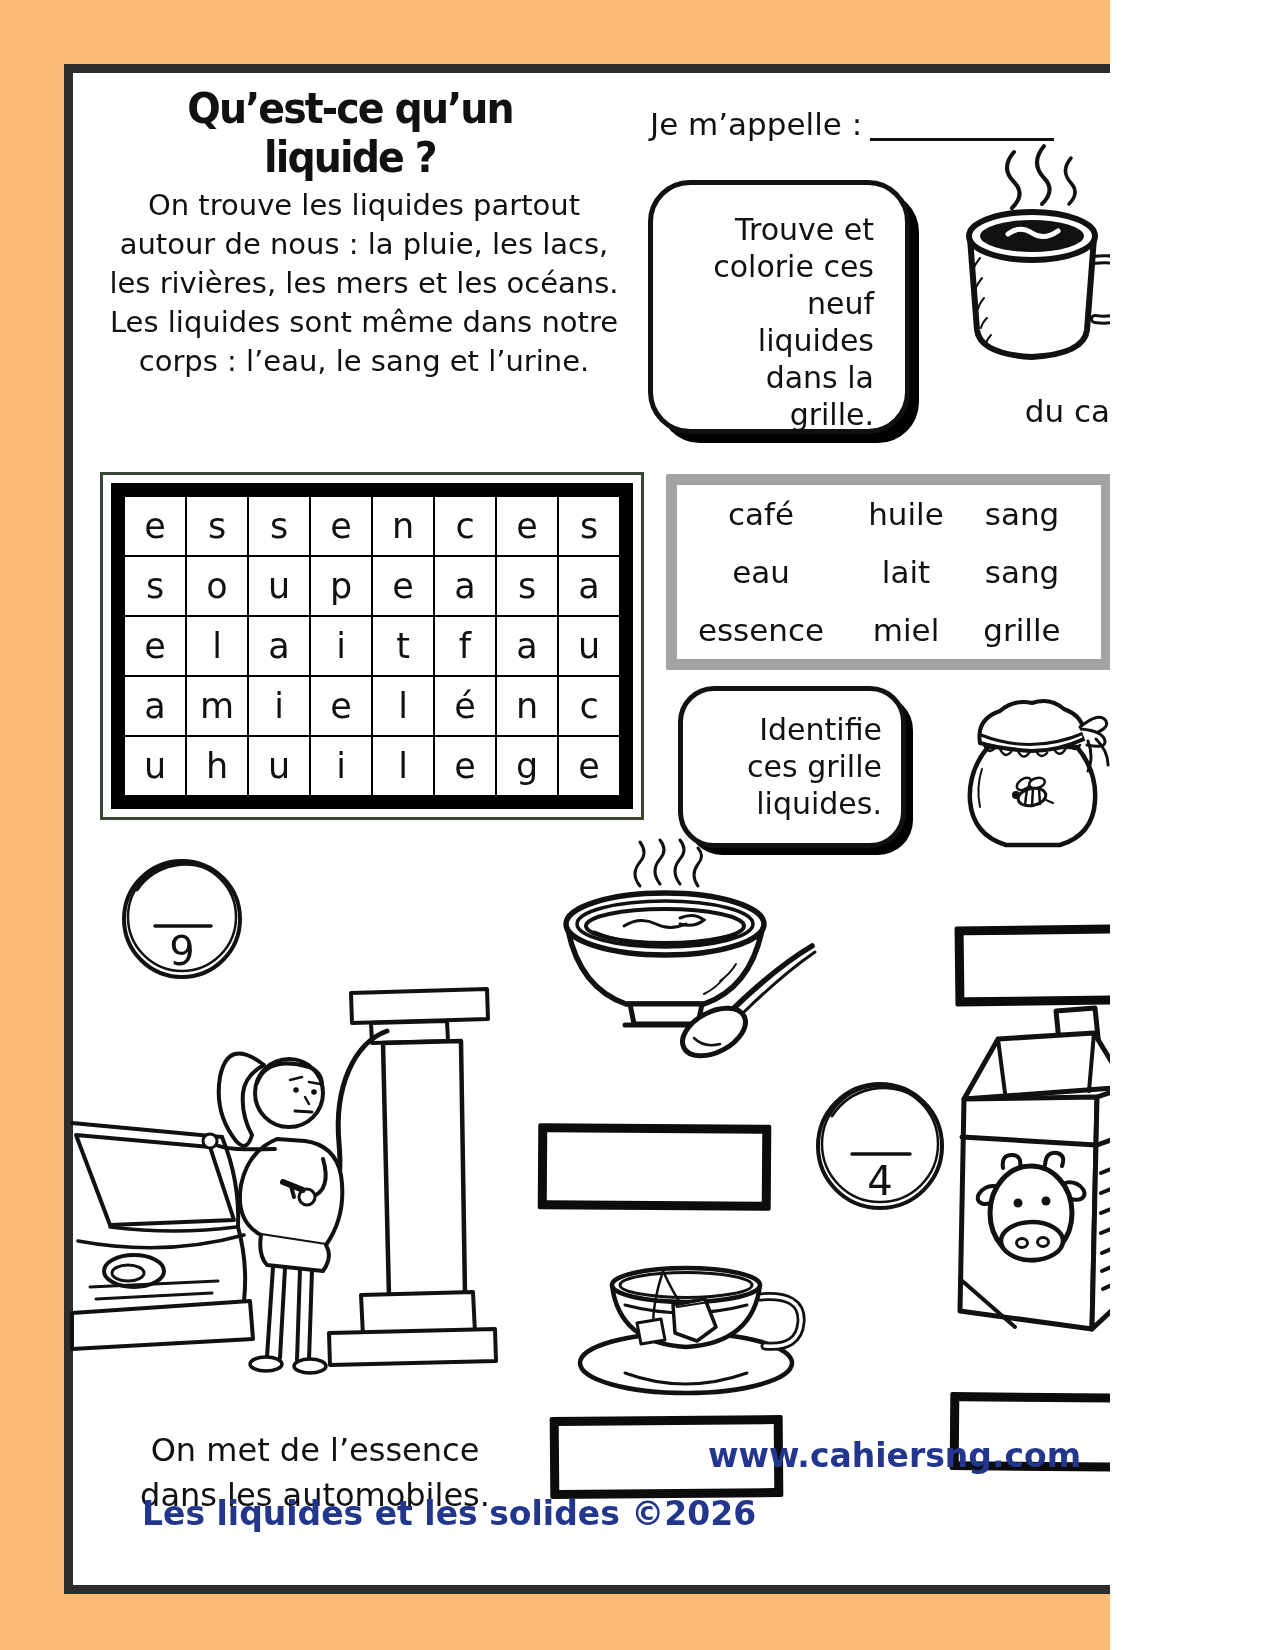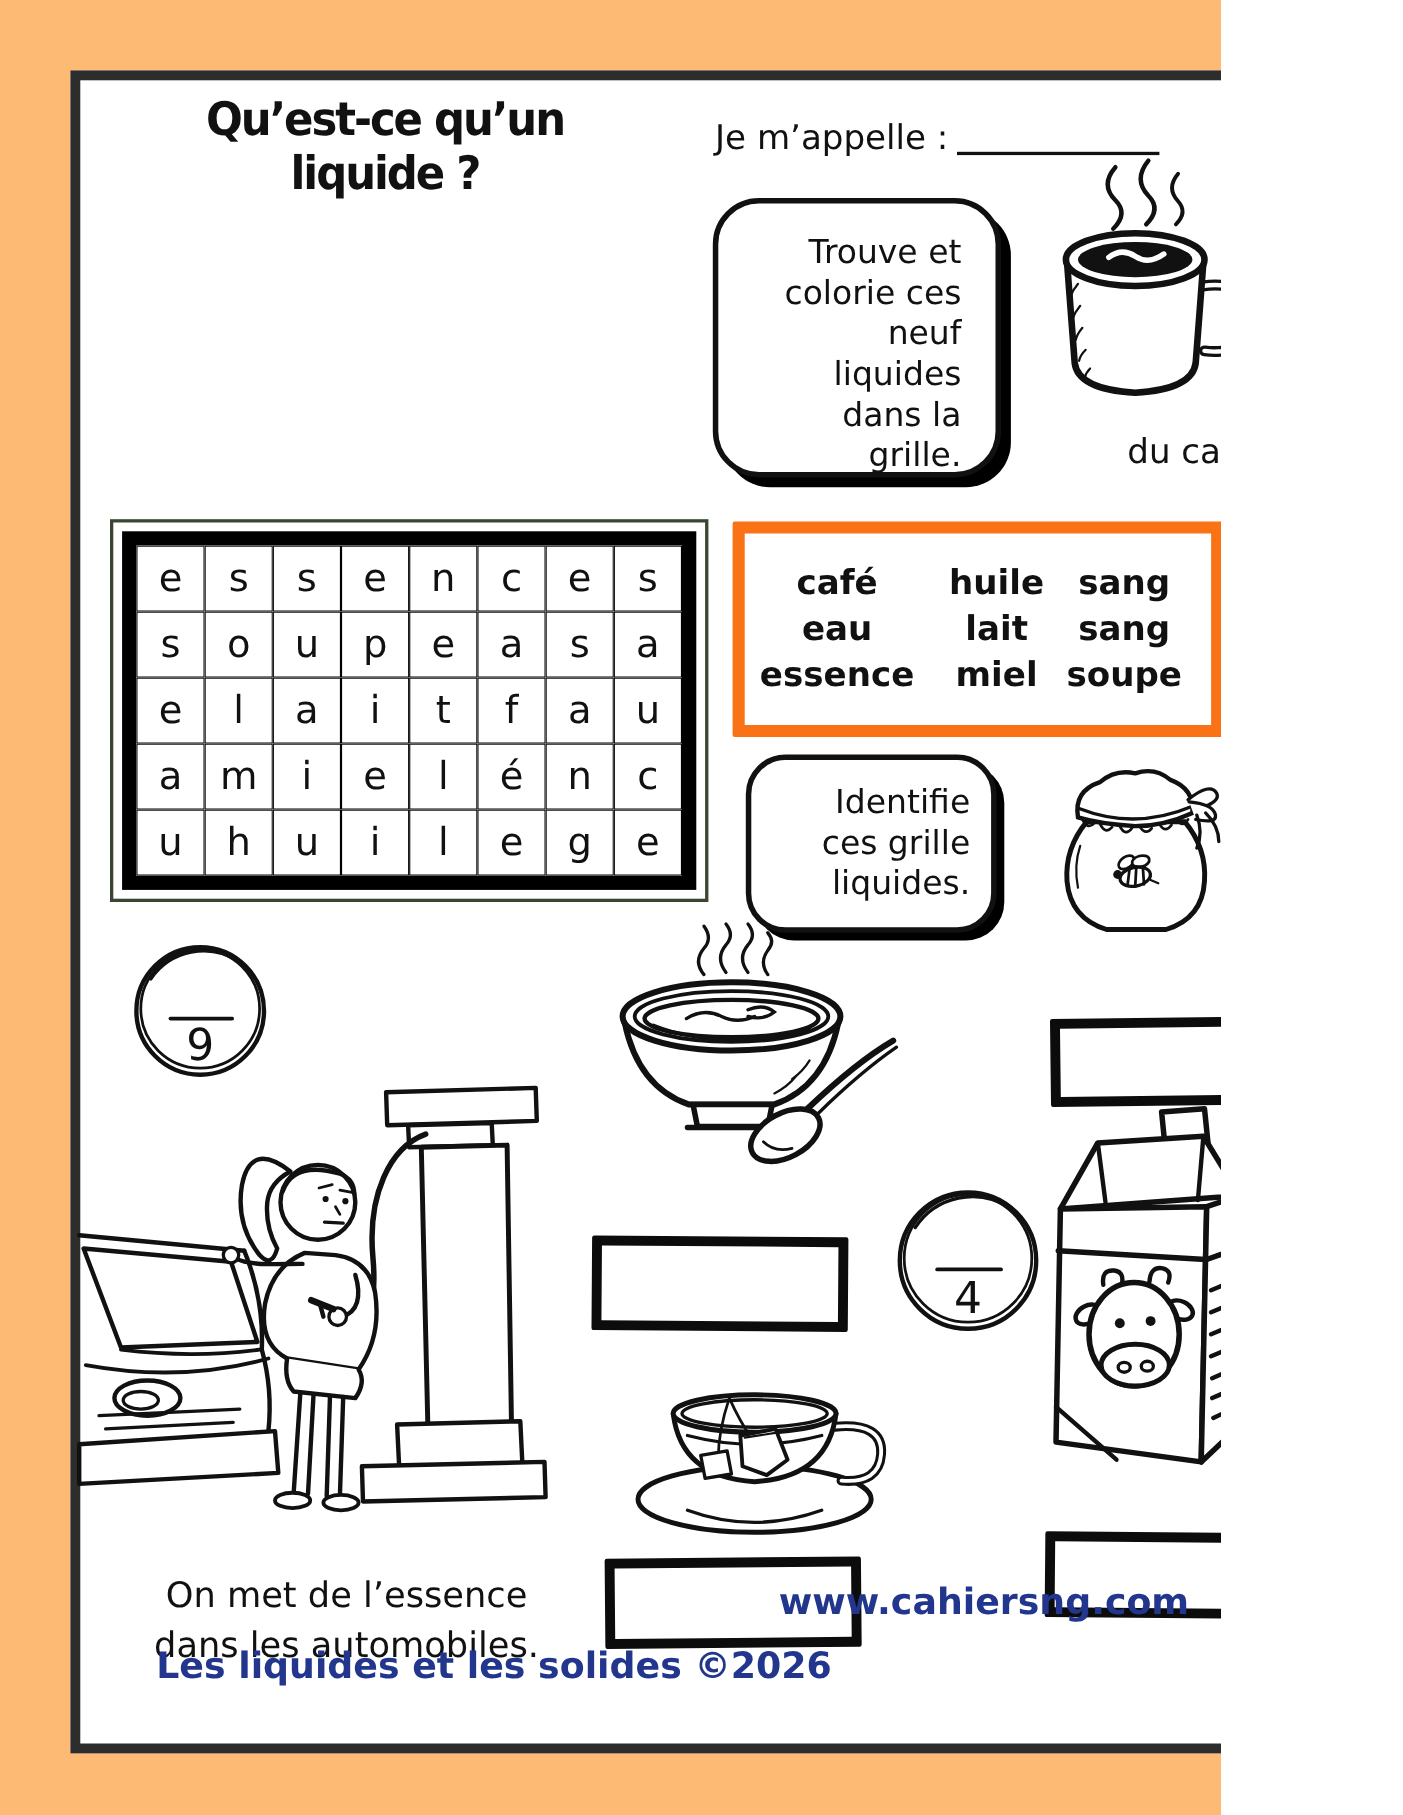--- a/index.html
+++ b/index.html
@@ -27,23 +27,23 @@
   .cafe-label{left:928px;top:393px;width:212px;}
 
   
   .ws-outer{left:100px;top:472px;border:3px solid #3b4632;background:#fff;padding:8px;}
   .ws-frame{border:13px solid #000;background:#fff;}
   .ws-row{display:flex;}
   .ws-cell{width:60px;height:58px;border:1.5px solid #000;display:flex;align-items:center;justify-content:center;
            font-size:35px;background:#fff;}
 
   
-  .wordlist{left:666px;top:474px;width:424px;height:174px;border:11px solid #f97316;background:#fff;
-            display:grid;grid-template-columns:168px 122px 110px;align-content:center;row-gap:2px;
-            font-size:31px;line-height:40px;text-align:center;border-radius:2px;font-weight:bold;}
+  .wordlist{left:666px;top:474px;width:424px;height:174px;border:11px solid #a3a3a3;background:#fff;
+            display:grid;grid-template-columns:168px 122px 110px;align-content:center;row-gap:18px;
+            font-size:31px;line-height:40px;text-align:center;border-radius:2px;}
 
   .score-circle{text-align:center;}
   .score-circle .num{position:absolute;left:0;width:100%;font-size:40px;}
   .sc9{left:115px;top:852px;width:134px;height:134px;}
   .sc9 .num{top:76px;}
   .sc4{left:808px;top:1074px;width:144px;height:144px;}
   .sc4 .num{top:84px;}
 
   .ansbox{background:#fff;border:9px solid #0c0c0c;border-radius:2px;}
   .ab1{left:955px;top:925px;width:212px;height:62px;transform:rotate(-.7deg);}
@@ -65,20 +65,21 @@
 
 <div class="sheet">
   <div class="abs frame"></div>
 
   <div class="abs title">Qu’est-ce qu’un liquide ?</div>
 
   <div class="abs namerow">
     <span>Je m’appelle :</span><span class="nameline"></span>
   </div>
 
+  <div class="abs intro">On trouve les liquides partout autour de nous : la pluie, les lacs, les rivières, les mers et les océans. Les liquides sont même dans notre corps : l’eau, le sang et l’urine.</div>
 
   <div class="abs bubble b-find">
     <div class="inner">Trouve et colorie ces neuf liquides dans la grille.</div>
   </div>
 
   <svg class="abs" style="left:928px;top:142px;" width="212" height="252" viewBox="0 0 212 252">
     <g stroke="#111" fill="none" stroke-linecap="round">
       <path d="M86,10 q-14,16 0,30 q12,12 -2,26" stroke-width="4"></path>
       <path d="M116,4 q-14,17 0,32 q12,12 -2,26" stroke-width="4"></path>
       <path d="M143,16 q-11,13 0,25 q9,10 -2,21" stroke-width="3.5"></path>
@@ -150,21 +151,21 @@
 
   <div class="abs wordlist">
     <span>café</span>
     <span>huile</span>
     <span>sang</span>
     <span>eau</span>
     <span>lait</span>
     <span>sang</span>
     <span>essence</span>
     <span>miel</span>
-    <span>soupe</span>
+    <span>grille</span>
   </div>
 
   <div class="abs bubble b-ident">
     <div class="inner">Identifie ces grille liquides.</div>
   </div>
 
   <svg class="abs" style="left:948px;top:683px;" width="168" height="172" viewBox="0 0 168 172">
     <g stroke="#111" fill="none" stroke-linecap="round">
       <path d="M40,64 Q20,88 22,118 Q25,152 58,162 L112,162 Q145,152 147,118 Q149,88 129,64 Z" fill="#fff" stroke-width="4.5"></path>
       <path d="M34,86 q-6,18 -2,38" stroke-width="2"></path>

